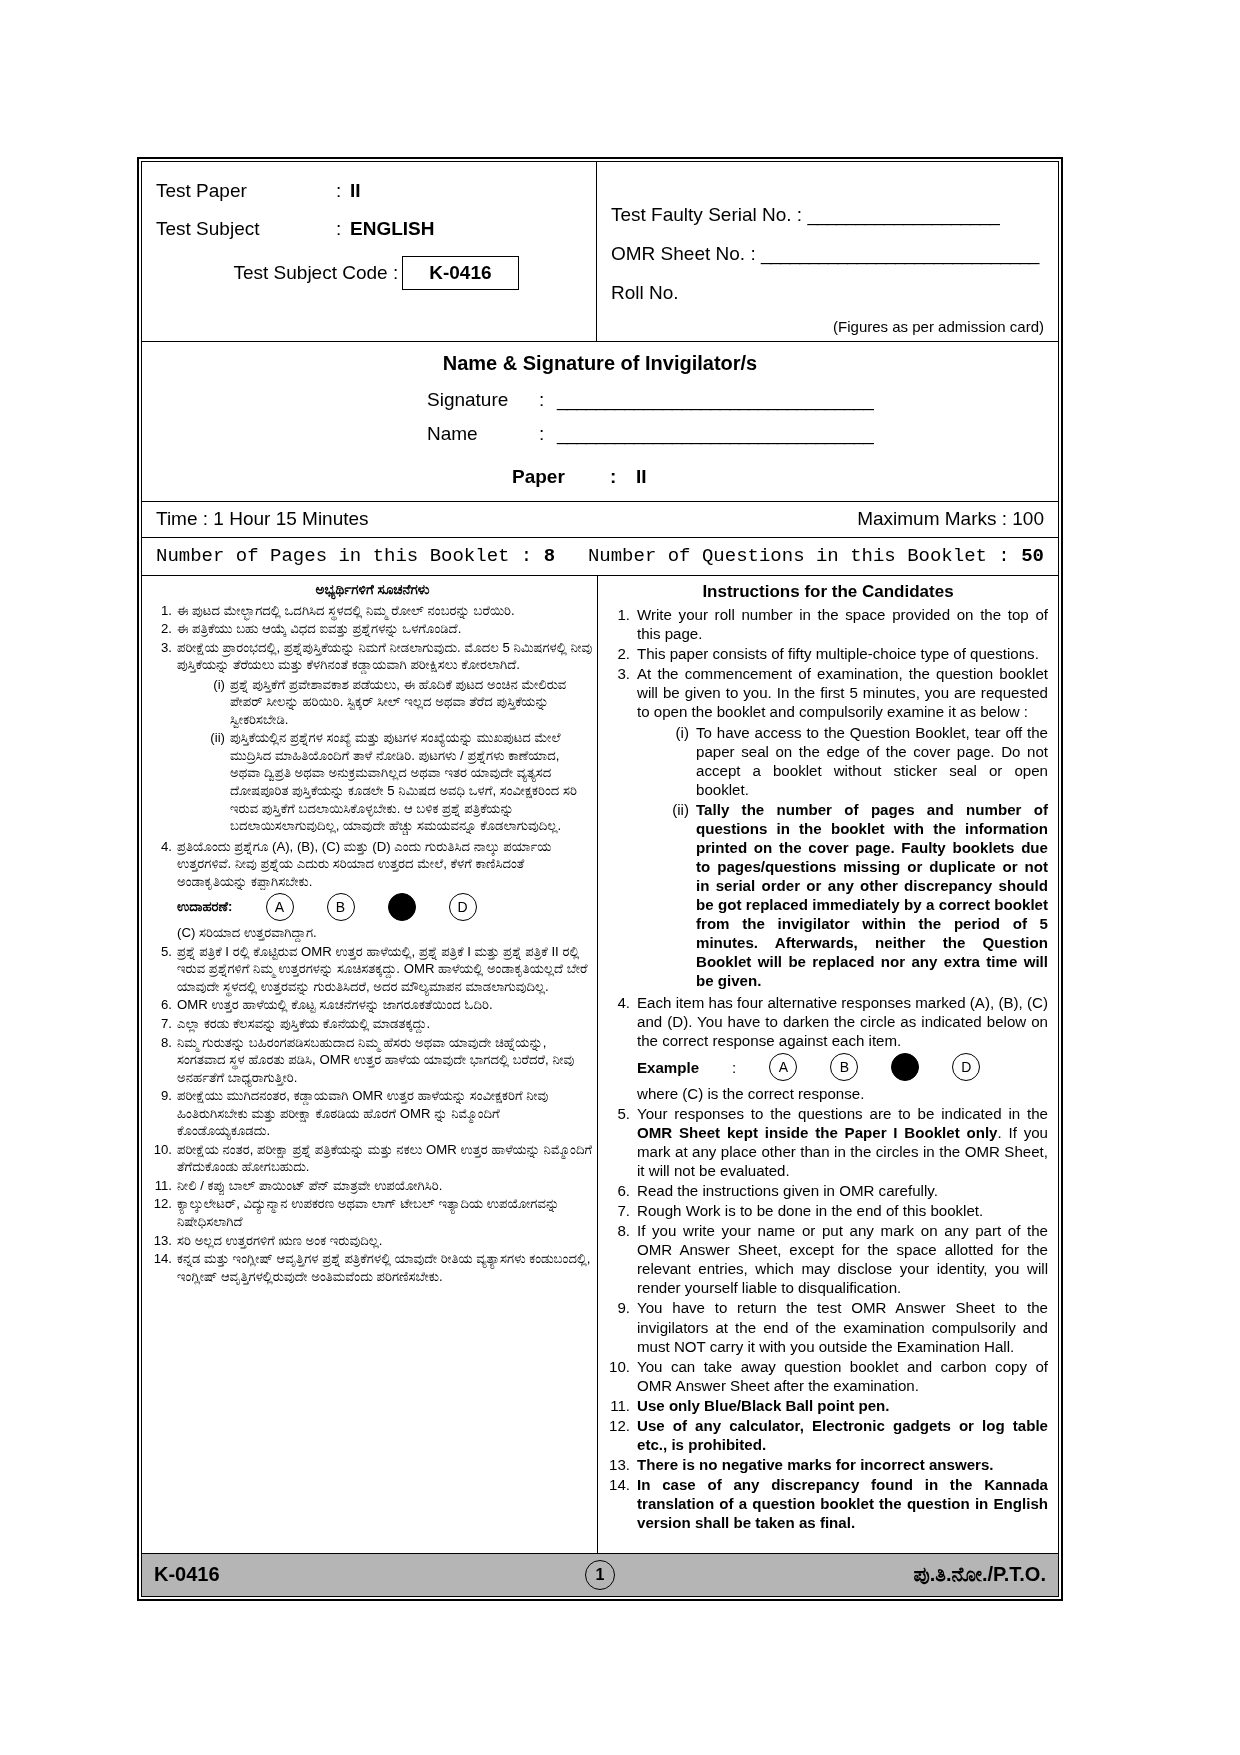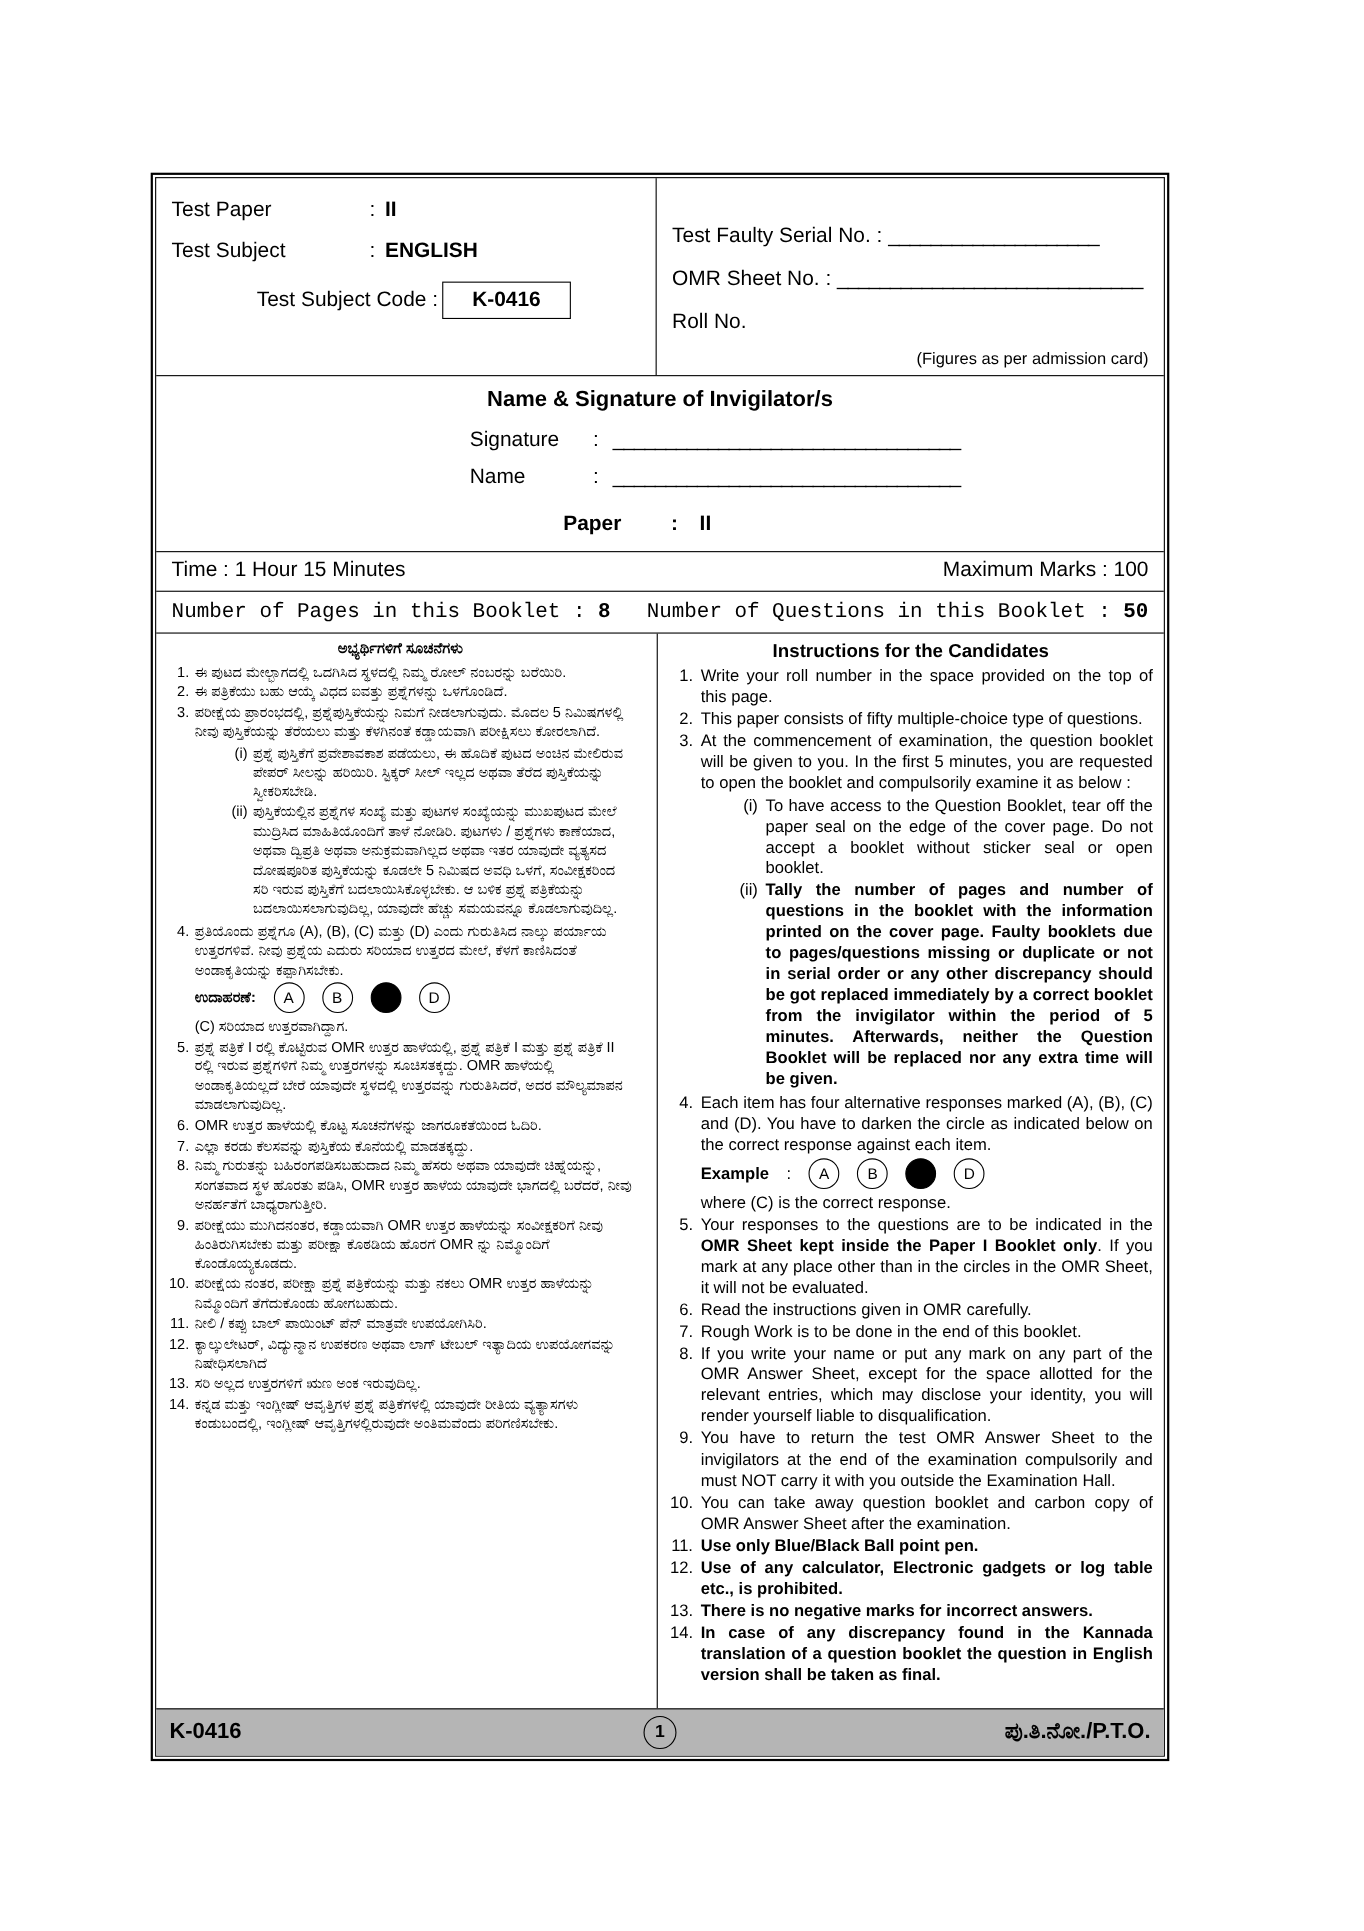--- a/index.html
+++ b/index.html
@@ -119,21 +119,21 @@
   .row-line.pages b { font-weight: bold; }
 
   
   .instr {
     display: flex;
   }
   .col-kn {
     width: 456px;
     box-sizing: border-box;
     border-right: 1px solid #000;
-    padding: 5px 21px 6px 10px;
+    padding: 5px 4px 6px 10px;
   }
   .col-en {
     flex: 1;
     box-sizing: border-box;
     padding: 5px 10px 20px 10px;
   }
   .col-title {
     text-align: center;
     font-weight: bold;
     margin-bottom: 3px;
@@ -164,21 +164,21 @@
   .col-en .sub .num { width: 26px; margin-right: 7px; }
   .col-en b { font-weight: bold; }
 
   .sublist { list-style: none; margin: 2px 0 2px 0; padding: 0; }
   .sublist > li { display: flex; margin-bottom: 1px; }
 
   
   .example-row {
     display: flex;
     align-items: center;
-    gap: 16px;
+    gap: 33px;
     margin: 3px 0 3px 0;
   }
   .example-row.en { padding-left: 0; }
   .bubble {
     width: 26px; height: 26px;
     border: 1.6px solid #000;
     border-radius: 50%;
     display: inline-flex;
     align-items: center;
     justify-content: center;

